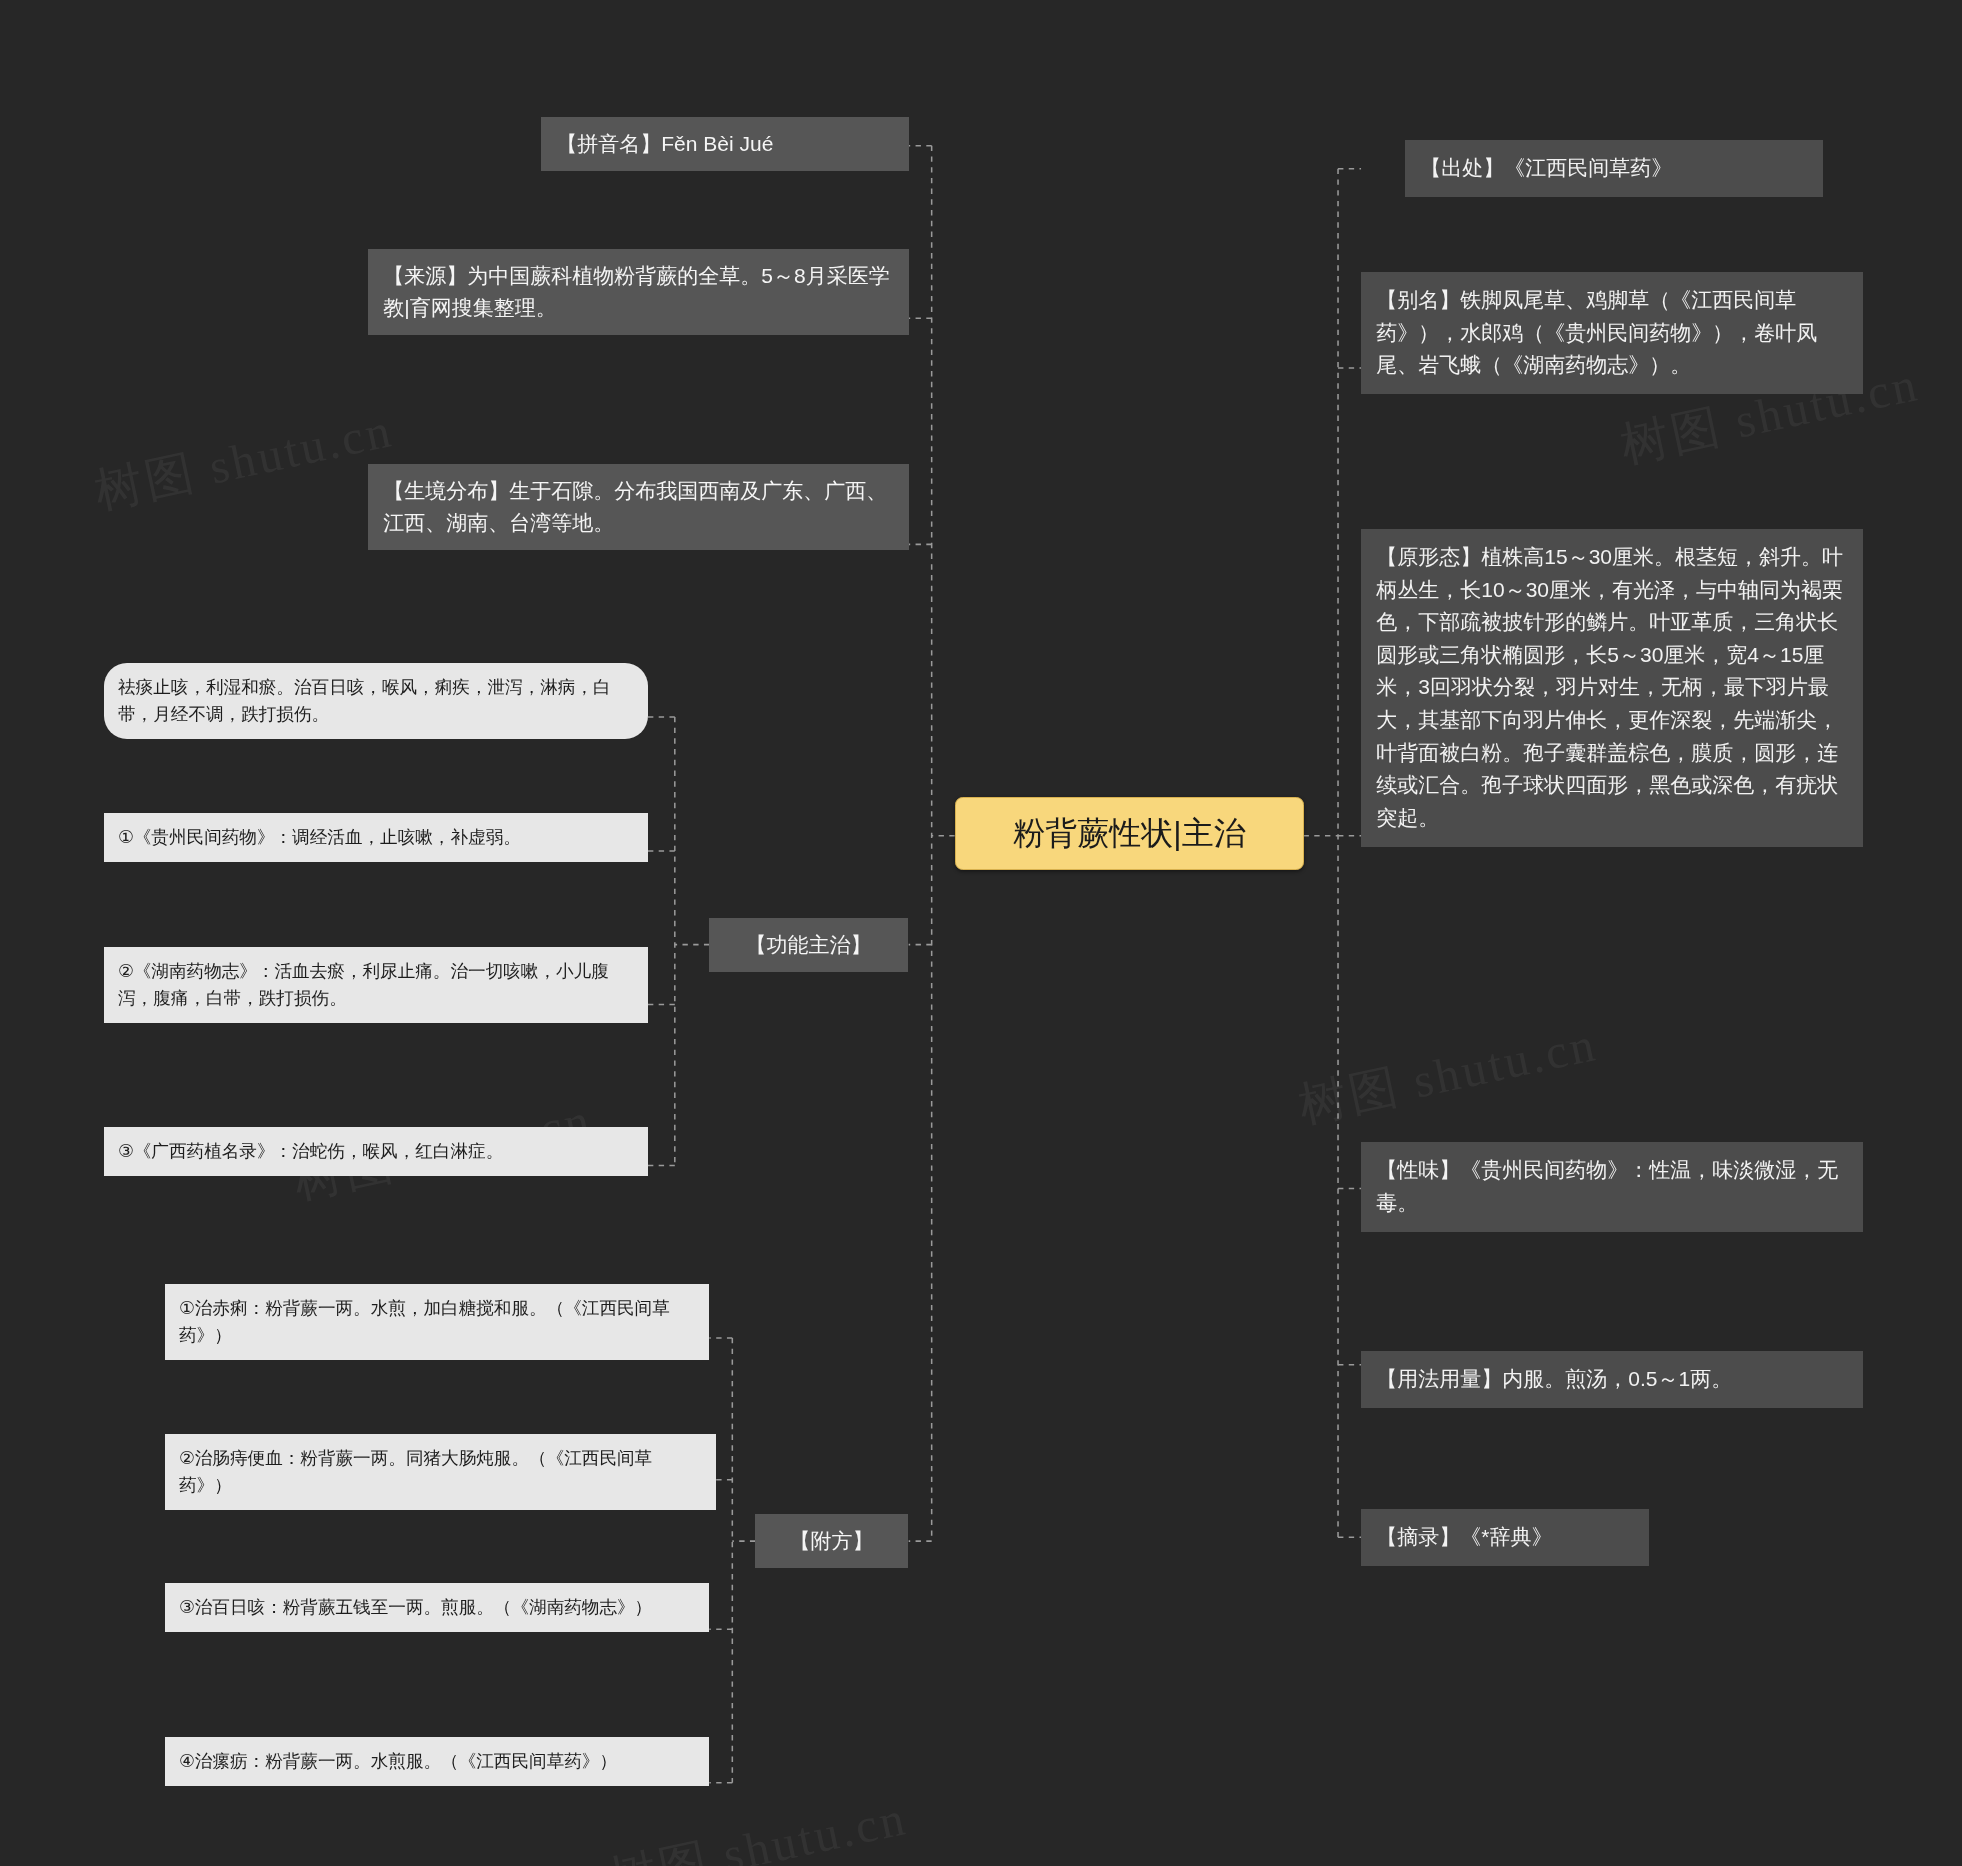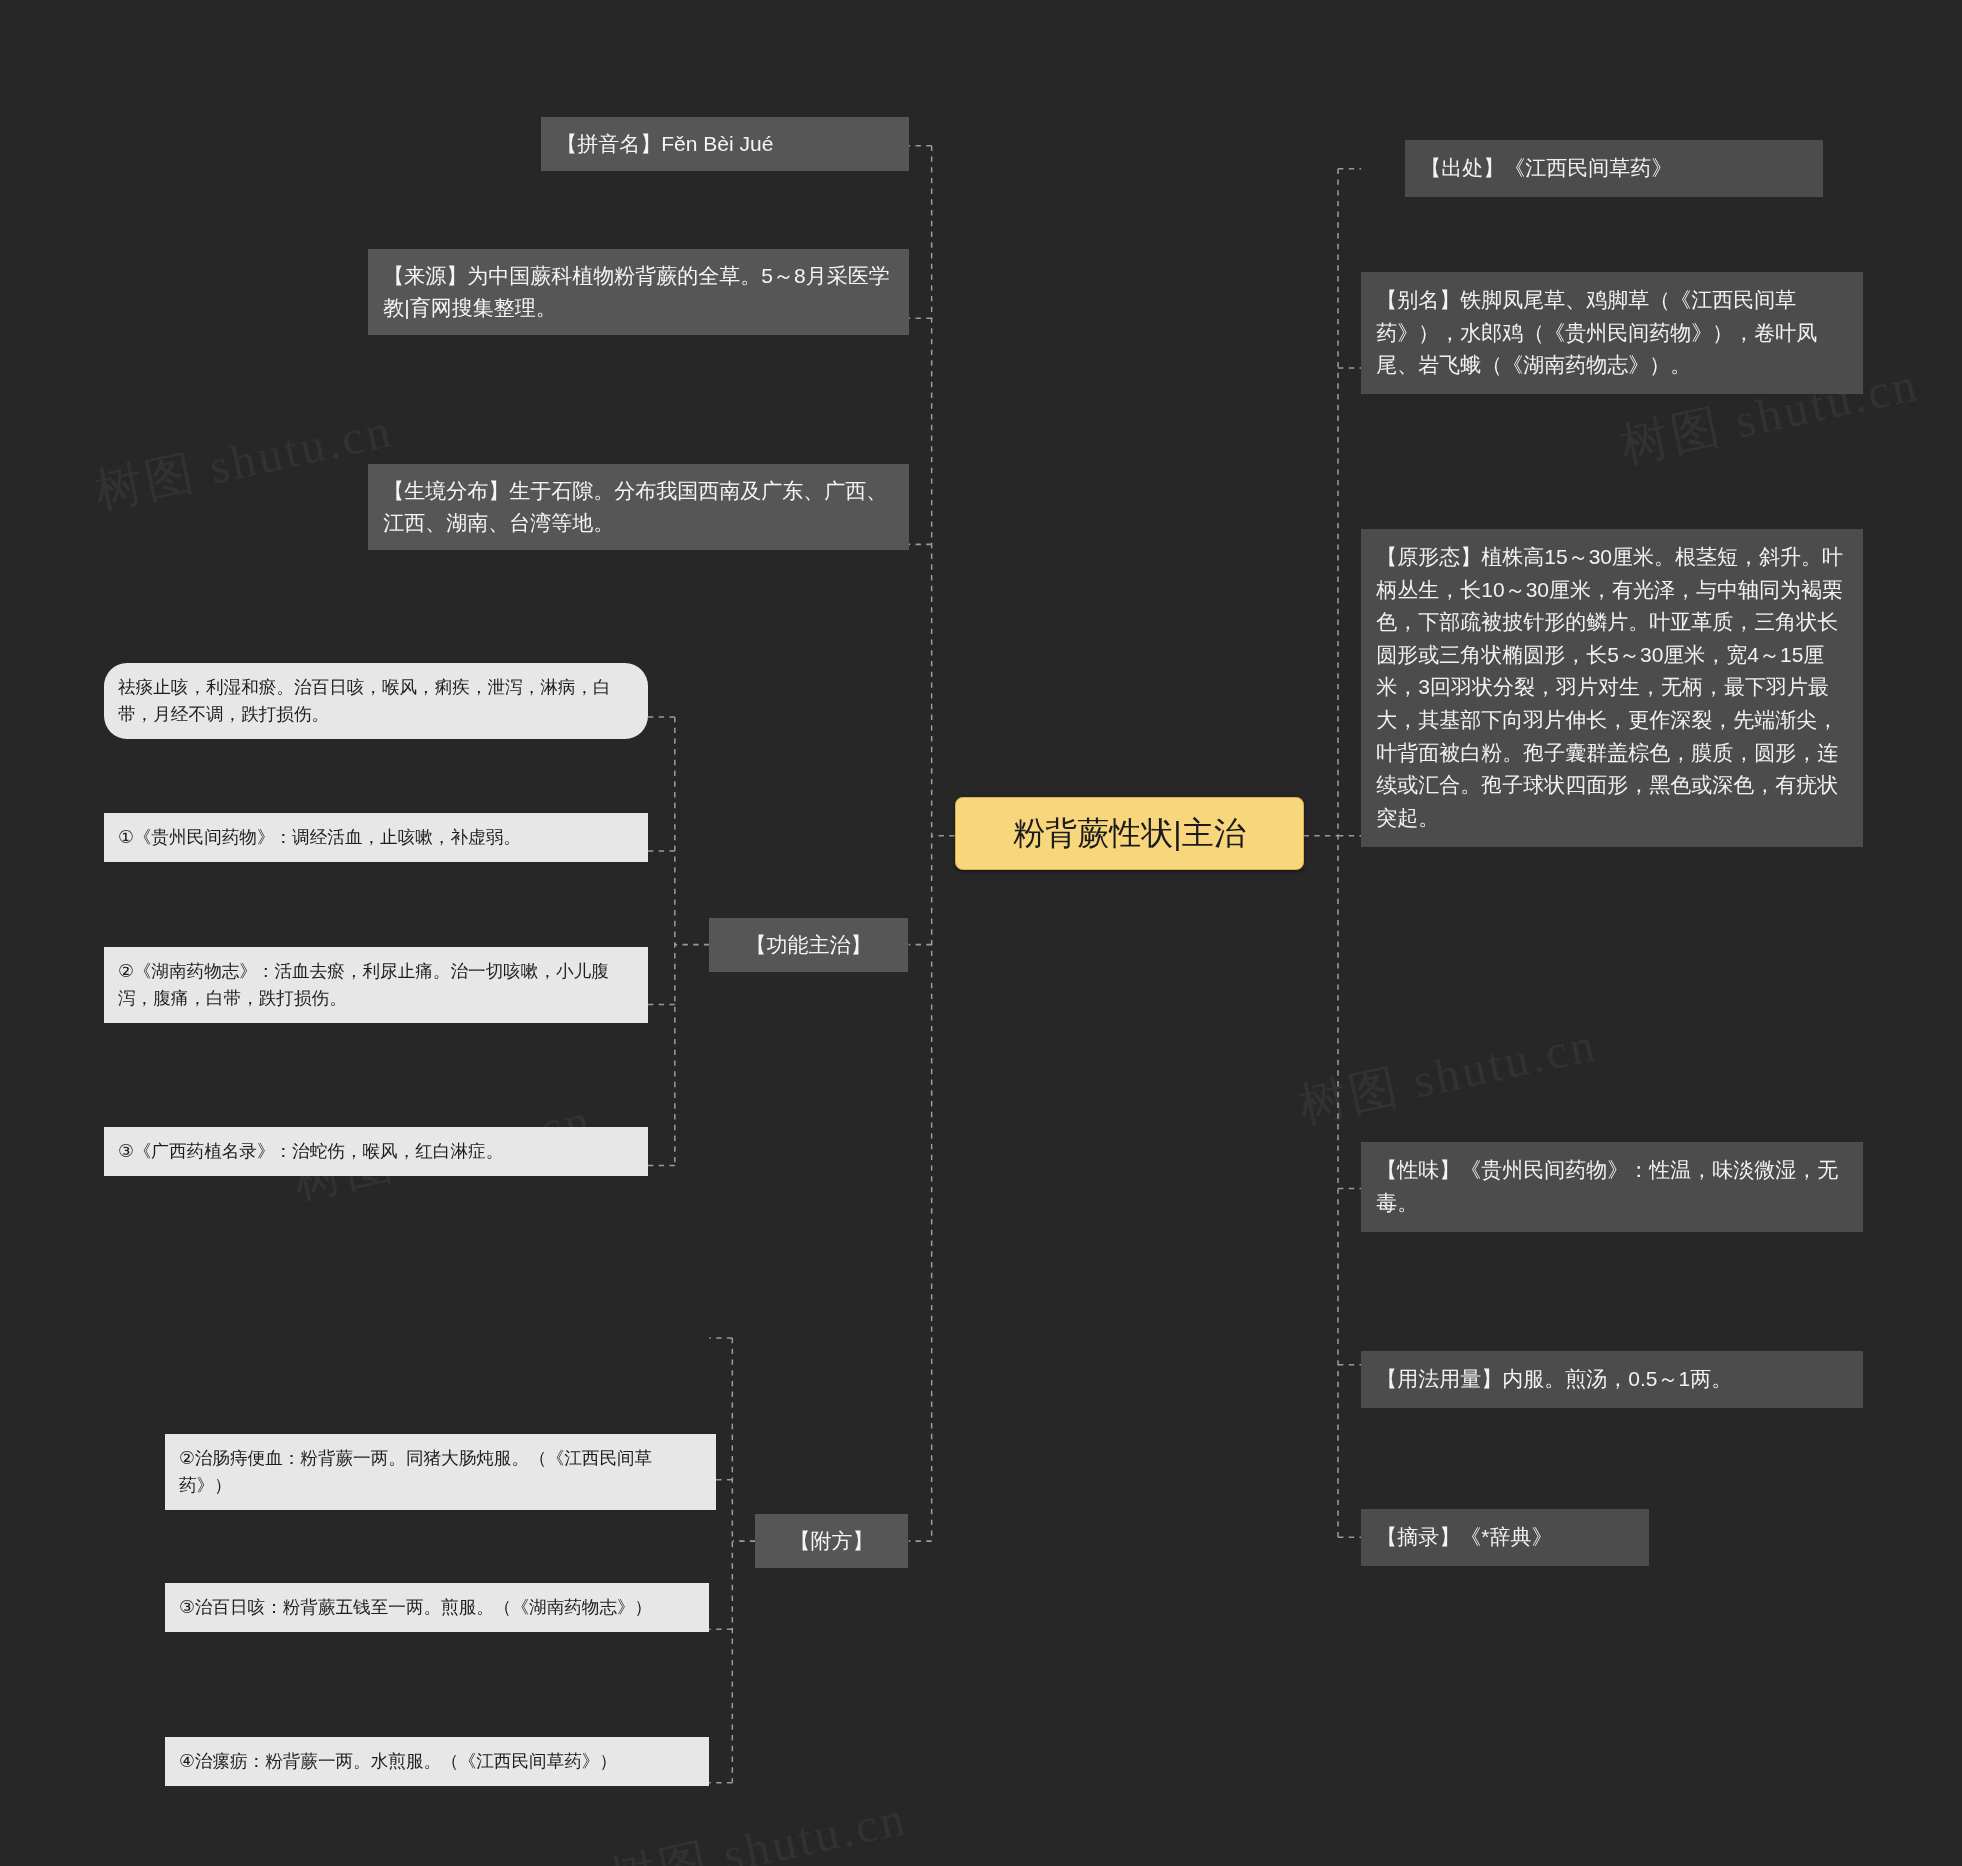--- a/index.html
+++ b/index.html
@@ -129,20 +129,21 @@
 
   <div class="node dark-lite" style="left:709px; top:918px; width:199px; text-align:center;">【功能主治】</div>
 
   <div class="node light" style="left:104px; top:663px; width:544px;border-radius:23px;">祛痰止咳，利湿和瘀。治百日咳，喉风，痢疾，泄泻，淋病，白带，月经不调，跌打损伤。</div>
   <div class="node light" style="left:104px; top:813px; width:544px;">①《贵州民间药物》：调经活血，止咳嗽，补虚弱。</div>
   <div class="node light" style="left:104px; top:947px; width:544px;">②《湖南药物志》：活血去瘀，利尿止痛。治一切咳嗽，小儿腹泻，腹痛，白带，跌打损伤。</div>
   <div class="node light" style="left:104px; top:1127px; width:544px;">③《广西药植名录》：治蛇伤，喉风，红白淋症。</div>
 
   <div class="node dark-lite" style="left:755px; top:1514px; width:153px; text-align:center;">【附方】</div>
 
+  <div class="node light" style="left:165px; top:1284px; width:544px;">①治赤痢：粉背蕨一两。水煎，加白糖搅和服。（《江西民间草药》）</div>
   <div class="node light" style="left:165px; top:1434px; width:551px;">②治肠痔便血：粉背蕨一两。同猪大肠炖服。（《江西民间草药》）</div>
   <div class="node light" style="left:165px; top:1583px; width:544px;">③治百日咳：粉背蕨五钱至一两。煎服。（《湖南药物志》）</div>
   <div class="node light" style="left:165px; top:1737px; width:544px;">④治瘰疬：粉背蕨一两。水煎服。（《江西民间草药》）</div>
 
   <div class="node dark" style="left:1361px; top:140px; width:418px;margin-left:44px;">【出处】《江西民间草药》</div>
 
   <div class="node dark" style="left:1361px; top:272px; width:502px;">【别名】铁脚凤尾草、鸡脚草（《江西民间草药》），水郎鸡（《贵州民间药物》），卷叶凤尾、岩飞蛾（《湖南药物志》）。</div>
 
   <div class="node dark" style="left:1361px; top:529px; width:502px;">【原形态】植株高15～30厘米。根茎短，斜升。叶柄丛生，长10～30厘米，有光泽，与中轴同为褐栗色，下部疏被披针形的鳞片。叶亚革质，三角状长圆形或三角状椭圆形，长5～30厘米，宽4～15厘米，3回羽状分裂，羽片对生，无柄，最下羽片最大，其基部下向羽片伸长，更作深裂，先端渐尖，叶背面被白粉。孢子囊群盖棕色，膜质，圆形，连续或汇合。孢子球状四面形，黑色或深色，有疣状突起。</div>
 

